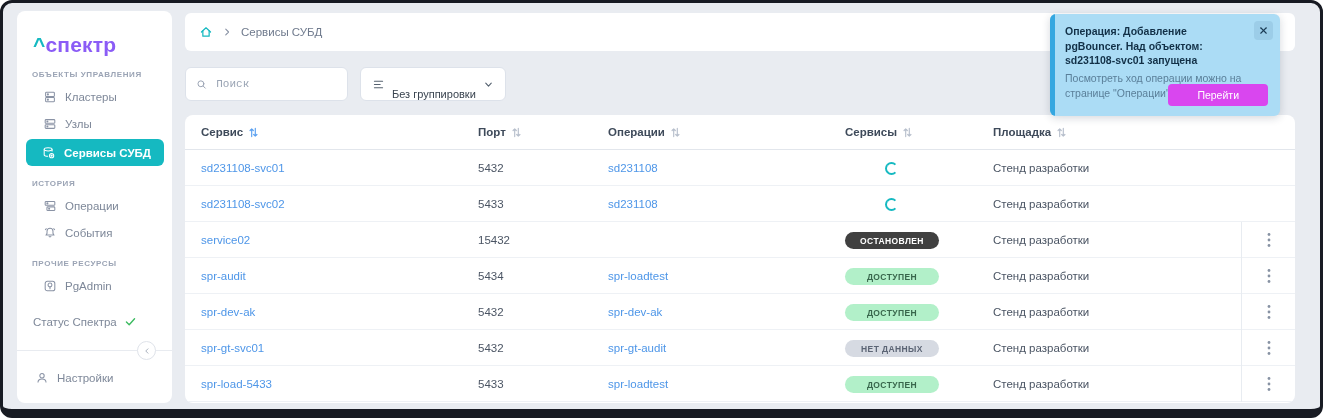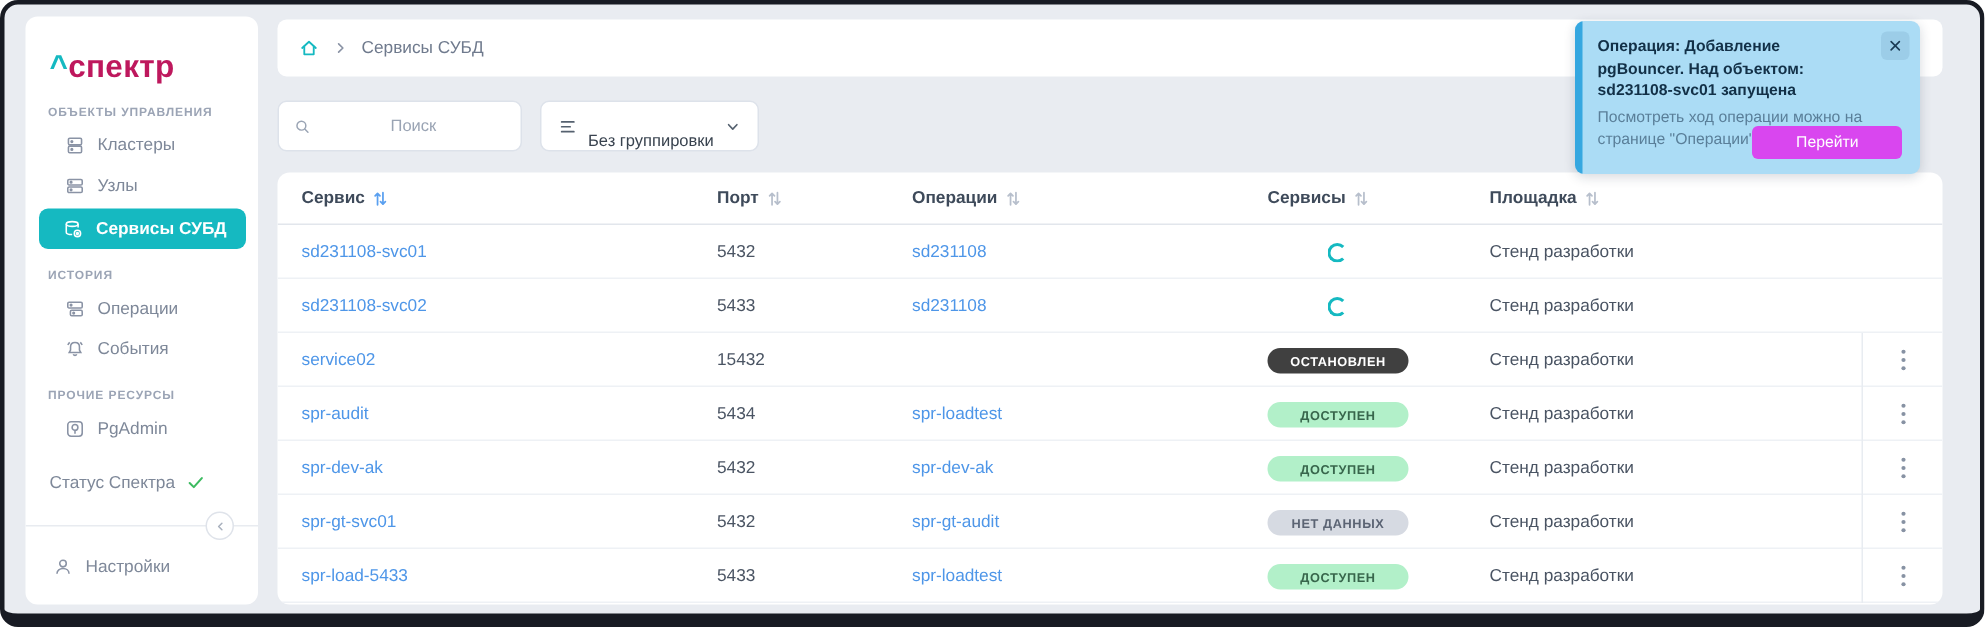--- a/index.html
+++ b/index.html
@@ -11,21 +11,21 @@
     border-radius:12px; overflow:hidden;
     font-family:"Liberation Sans", sans-serif;
   }
   
   .sidebar {
     position:absolute; left:14px; top:8px; width:155px; height:392px;
     background:#ffffff; border-radius:8px; overflow:hidden;
   }
   .logo { margin:22px 0 10px 16px; font-size:21px; font-weight:bold; letter-spacing:.2px; }
   .logo-caret { color:#15b9c1; }
-  .logo-text { color:#be185d; }
+  .logo-text { color:#8b5cf6; }
   .side-label {
     margin:13px 0 4px 15px; font-size:8px; font-weight:bold;
     color:#9ba4b5; letter-spacing:.6px;
   }
   .side-item {
     display:flex; align-items:center; gap:8px;
     height:27px; padding-left:26px;
     font-size:11.5px; color:#7e8899; cursor:pointer;
   }
   .side-item svg { flex:0 0 auto; stroke:#8a93a5; }
@@ -52,21 +52,21 @@
     display:flex; align-items:center; gap:9px; padding:0 14px;
   }
   .breadcrumb-label { font-size:11.5px; color:#6f7a8d; }
   .toolbar { position:absolute; left:182px; top:64px; display:flex; gap:12px; }
   .search-box {
     width:163px; height:34px; background:#fff; border:1px solid #dde2ea;
     border-radius:6px; display:flex; align-items:center; gap:7px; padding:0 10px;
   }
   .search-box input {
     border:none; outline:none; width:100%; font-size:11px;
-    font-family:Liberation Sans, sans-serif; color:#39434f; background:transparent;text-align:center;
+    font-family:Liberation Mono, monospace; color:#39434f; background:transparent;
   }
   .search-box input::placeholder { color:#9aa4b4; }
   .group-select {
     height:34px; background:#fff; border:1px solid #dde2ea; border-radius:6px;
     display:flex; align-items:center; gap:7px; padding:0 11px; cursor:pointer;
   }
   .group-select .gs-label { font-size:11px; color:#39434f;margin-top:20px; }
   
   .table-card {
     position:absolute; left:182px; top:112px; width:1110px; height:288px;

